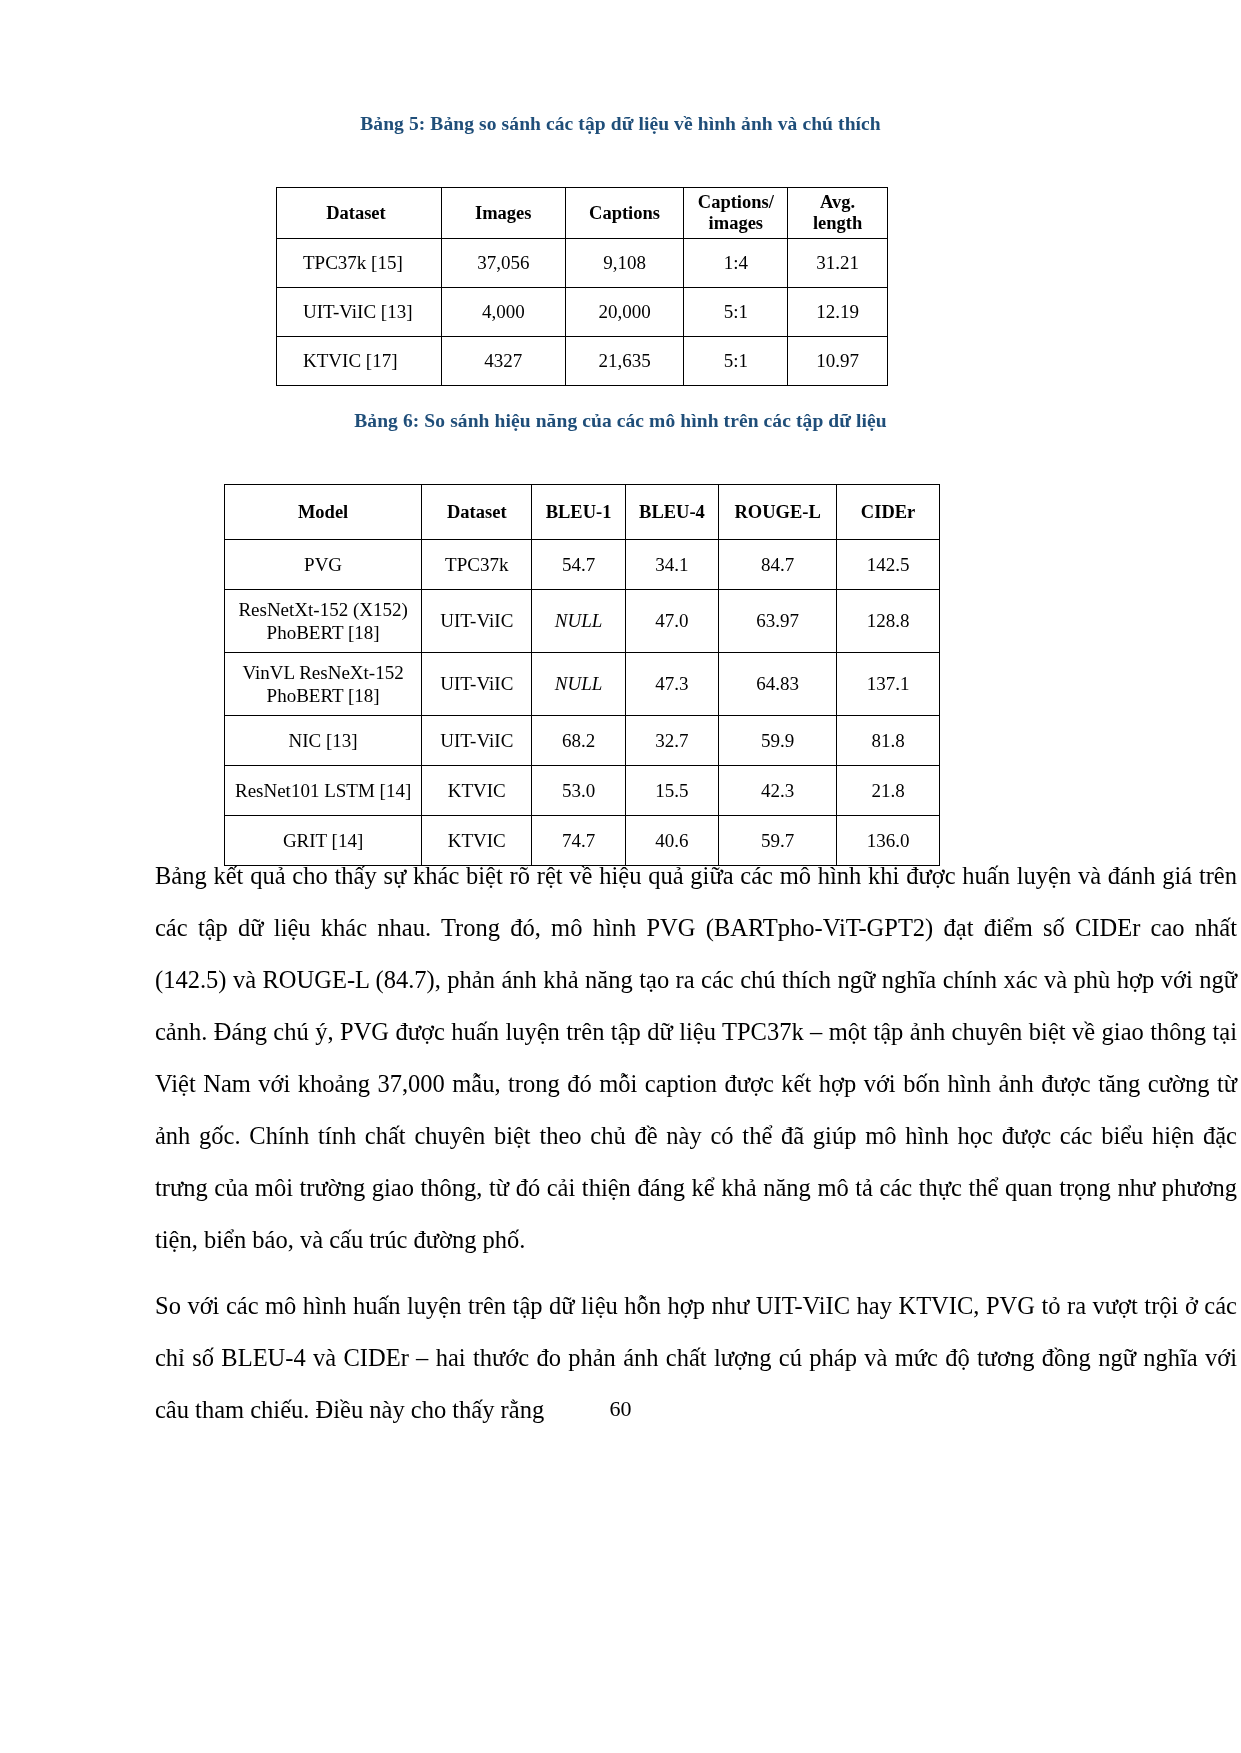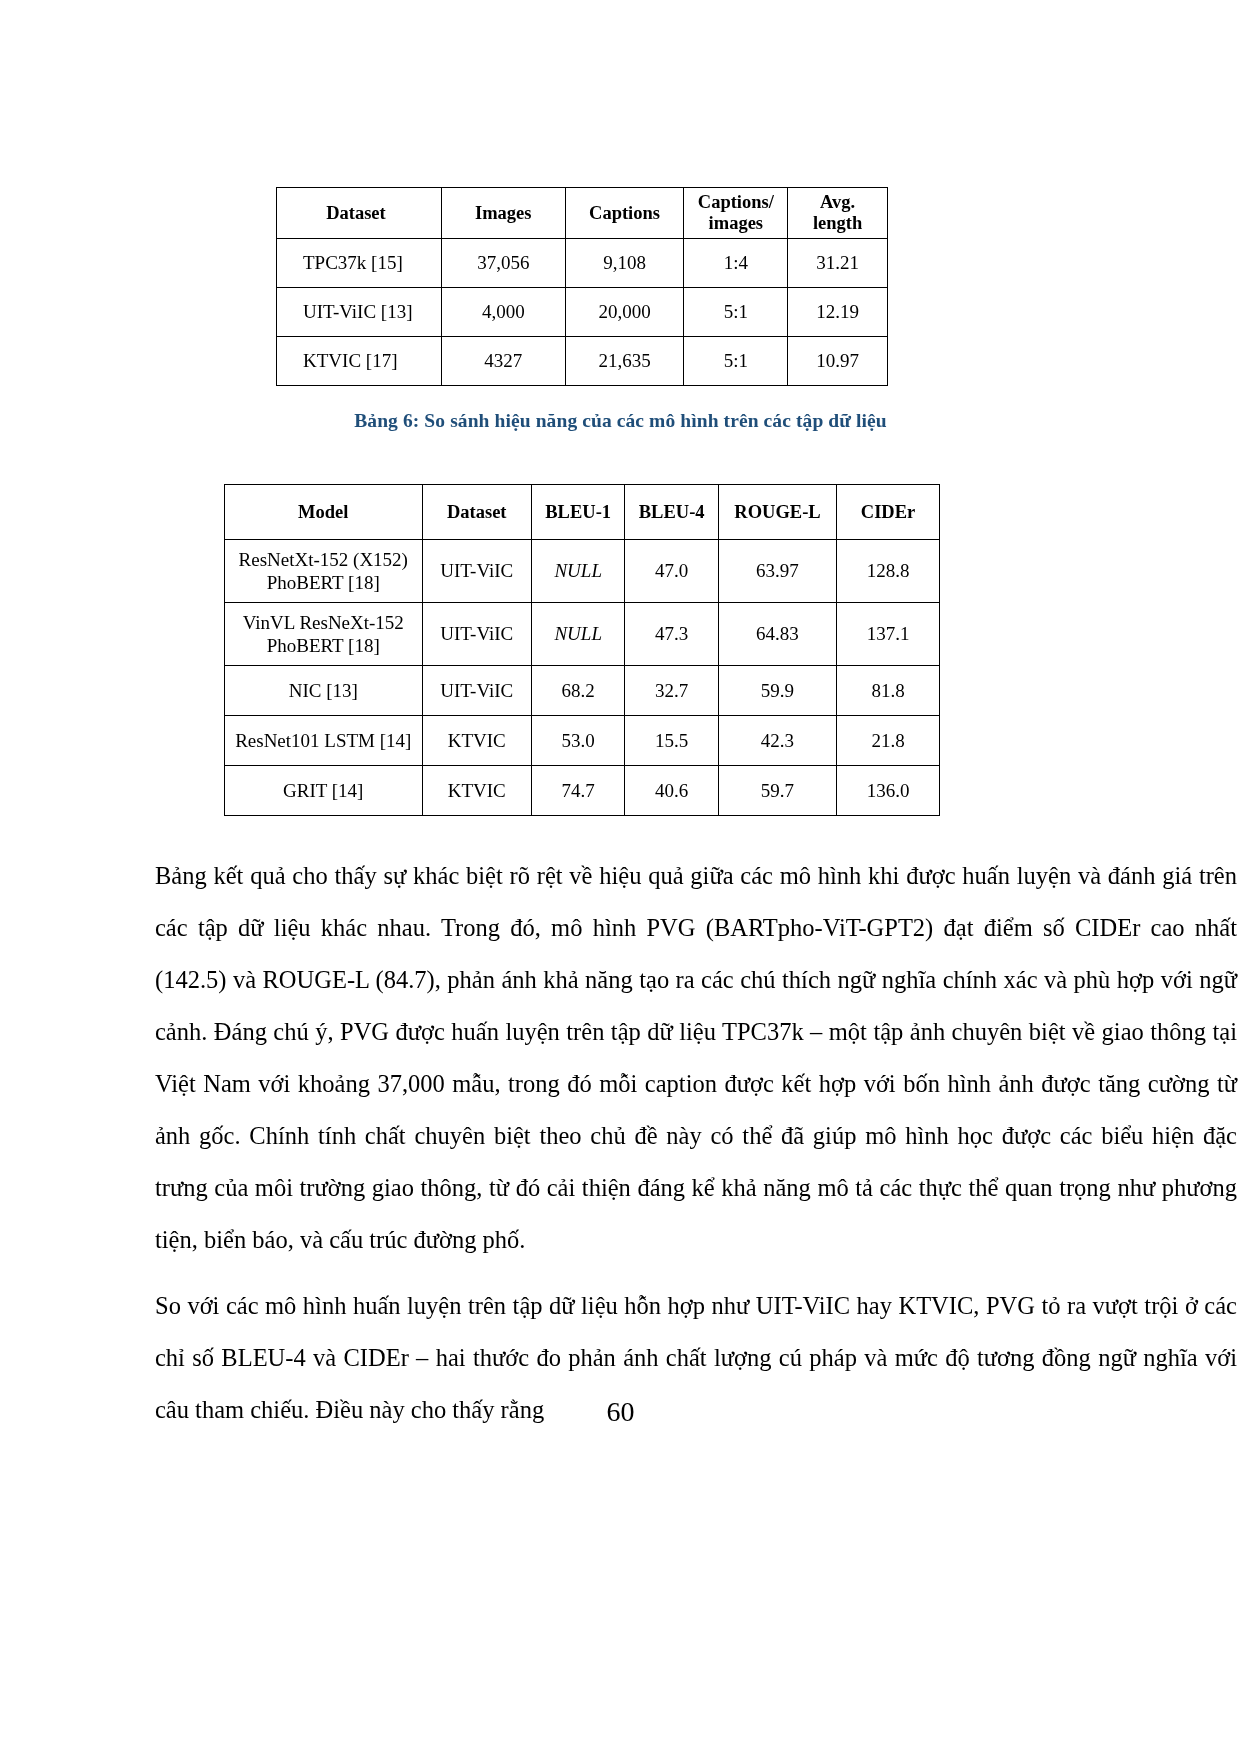--- a/index.html
+++ b/index.html
@@ -110,29 +110,30 @@
   #body-text p + p { margin-top: 14px; }
   #body-text p.last-free { text-align: justify; }
 
   
   #page-number {
     position: absolute;
     left: 0;
     top: 1396px;
     width: 1241px;
     text-align: center;
-    font-size: 28px;
+    font-size: 22px;
     font-family: "Liberation Serif", "DejaVu Serif", serif;
   }
 </style>
 </head>
 <body>
 
 <div class="page">
 
+  <div class="caption" id="caption-table5">Bảng 5: Bảng so sánh các tập dữ liệu về hình ảnh và chú thích</div>
 
   <div id="table5-wrap">
     <table class="doc-table" id="table5">
       <thead>
         <tr>
           <th class="c-dataset">Dataset</th>
           <th class="c-images">Images</th>
           <th class="c-captions">Captions</th>
           <th class="c-ratio two-line">Captions/
 images</th>
@@ -174,20 +175,28 @@
         <tr>
           <th class="c-model">Model</th>
           <th class="c-dataset">Dataset</th>
           <th class="c-b1">BLEU-1</th>
           <th class="c-b4">BLEU-4</th>
           <th class="c-rouge">ROUGE-L</th>
           <th class="c-cider">CIDEr</th>
         </tr>
       </thead>
       <tbody>
+        <tr>
+          <td class="c-model">PVG</td>
+          <td class="c-dataset">TPC37k</td>
+          <td class="c-b1">54.7</td>
+          <td class="c-b4">34.1</td>
+          <td class="c-rouge bold">84.7</td>
+          <td class="c-cider bold">142.5</td>
+        </tr>
         <tr class="tall">
           <td class="c-model two-line">ResNetXt-152 (X152)
 PhoBERT [18]</td>
           <td class="c-dataset">UIT-ViIC</td>
           <td class="c-b1 ital">NULL</td>
           <td class="c-b4">47.0</td>
           <td class="c-rouge">63.97</td>
           <td class="c-cider">128.8</td>
         </tr>
         <tr class="tall">

